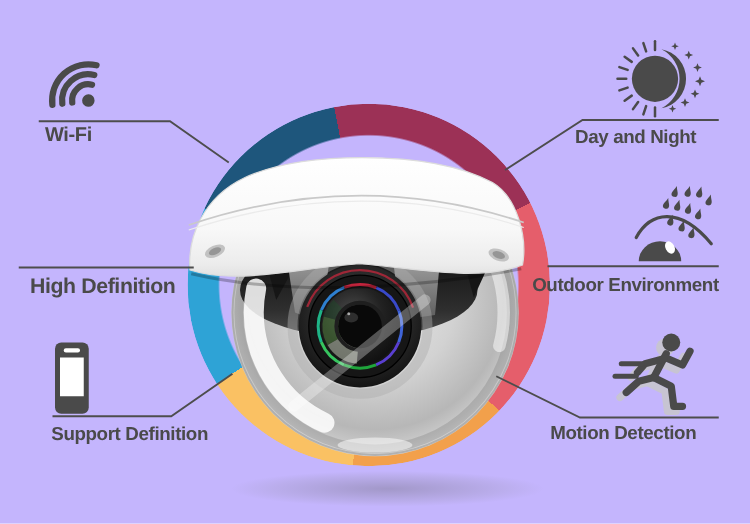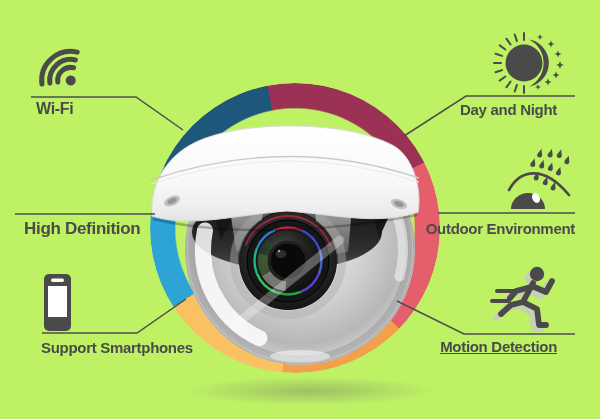--- a/index.html
+++ b/index.html
@@ -1,31 +1,31 @@
 <!DOCTYPE html>
 <html><head>
 <meta charset="utf-8">
 <style>
   html,body{margin:0;padding:0;background:#fff;}
-  #stage{position:relative;width:600px;height:419px;background:#bef264;overflow:hidden;
+  #stage{position:relative;width:600px;height:419px;background:#c4b5fd;overflow:hidden;
          font-family:"Liberation Sans",sans-serif;--text:#4a4a4a;}
   .ground-shadow{position:absolute;left:143px;top:372px;width:334px;height:38px;
     background:radial-gradient(ellipse 50% 50% at 50% 50%, rgba(90,90,90,.32), rgba(120,120,120,.12) 55%, rgba(120,120,120,0) 75%);}
   .ring{position:absolute;left:150px;top:83px;width:290px;height:290px;border-radius:50%;
     -webkit-mask:radial-gradient(circle closest-side, transparent 119px, #000 120.5px);
             mask:radial-gradient(circle closest-side, transparent 119px, #000 120.5px);}
   svg.art{position:absolute;left:0;top:0;}
   .label{position:absolute;font-weight:bold;font-size:15px;color:var(--text);
          letter-spacing:-0.3px;white-space:nowrap;}
   .lbl-wifi{left:36px;top:100px;font-size:16px;}
   .lbl-highdef{left:24px;top:219px;font-size:17px;}
   .lbl-support{left:41px;top:339px;}
   .lbl-day{right:43px;top:101px;text-align:right;}
   .lbl-outdoor{right:25px;top:220px;text-align:right;}
-  .lbl-motion{right:43px;top:338px;text-decoration:underline;}
+  .lbl-motion{right:43px;top:338px;}
   .hd-big{position:absolute;left:22px;top:159px;font-weight:bold;font-size:52px;
           line-height:1;color:#4d4d4d;letter-spacing:-2px;}
 </style>
 </head>
 <body>
 
 <div id="stage" style="--text: #4a4a4a;">
 
   <div class="ground-shadow"></div>
   <div class="ring" id="ring" style="background: conic-gradient(from -11deg, rgb(156, 49, 86) 0deg, rgb(156, 49, 86) 74deg, rgb(229, 94, 107) 74deg, rgb(229, 94, 107) 145deg, rgb(242, 160, 75) 145deg, rgb(242, 160, 75) 196deg, rgb(250, 193, 99) 196deg, rgb(250, 193, 99) 248deg, rgb(46, 163, 214) 248deg, rgb(46, 163, 214) 306deg, rgb(30, 86, 124) 306deg, rgb(30, 86, 124) 360deg);"></div>
@@ -228,20 +228,20 @@
         <path d="M514,291 L497,291" stroke-width="4"></path>
         <path d="M509,301 L492,301" stroke-width="4"></path>
       </g>
     </g>
   </svg>
 
   <div class="label lbl-wifi">Wi-Fi</div>
 
   <div class="label lbl-highdef">High Definition</div>
 
-  <div class="label lbl-support">Support Smartphones</div>
+  <div class="label lbl-support">Support Definition</div>
 
   <div class="label lbl-day">Day and Night</div>
 
   <div class="label lbl-outdoor">Outdoor Environment</div>
 
   <div class="label lbl-motion">Motion Detection</div>
 </div>
 
 </body></html>

